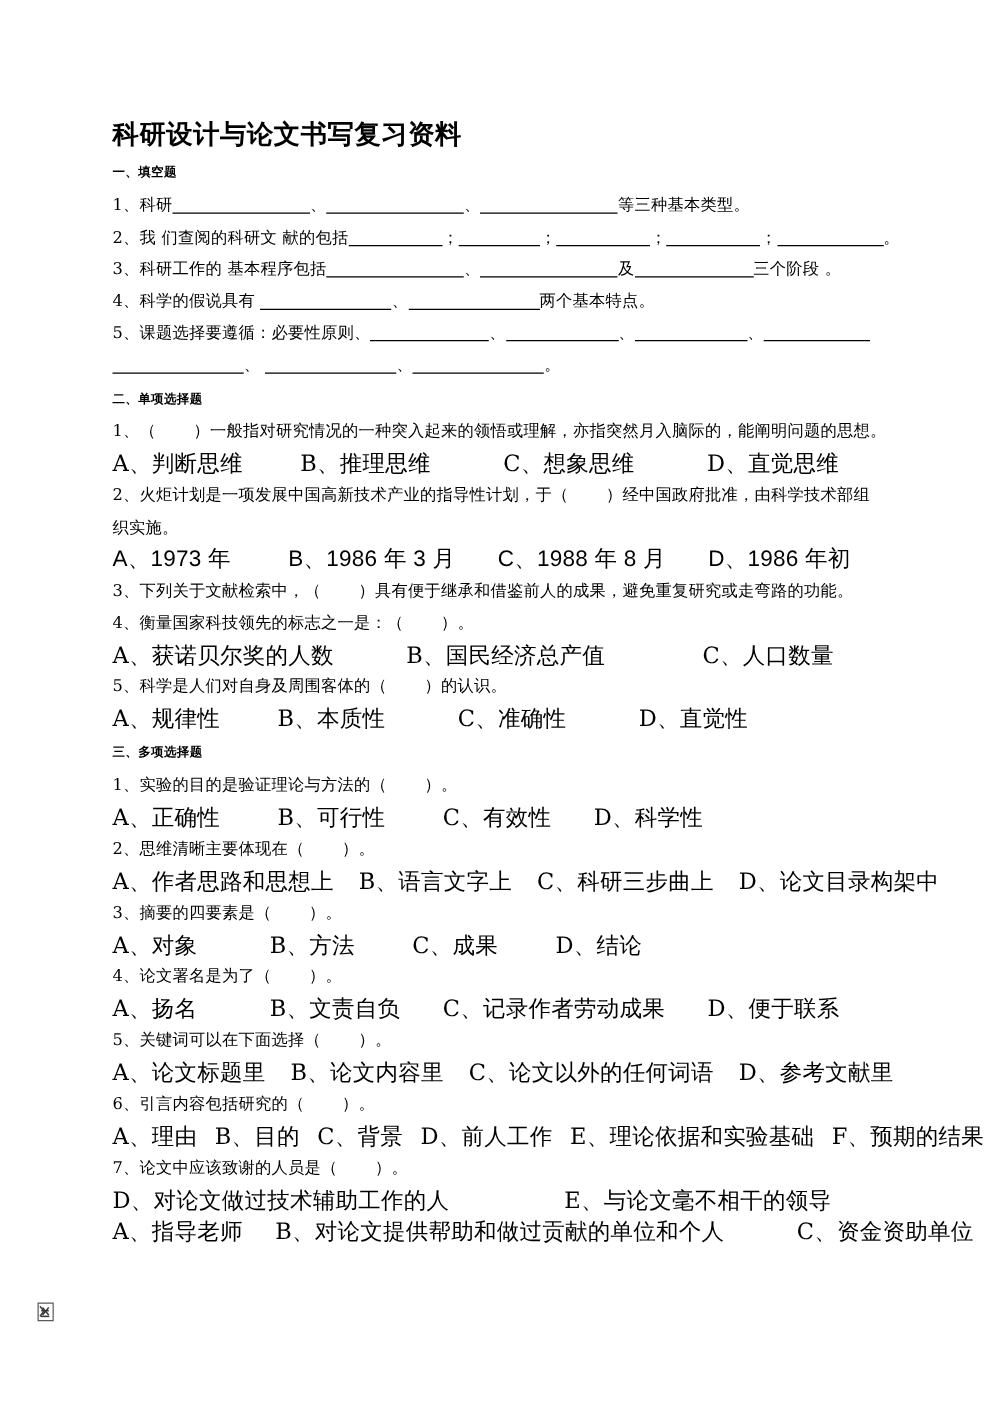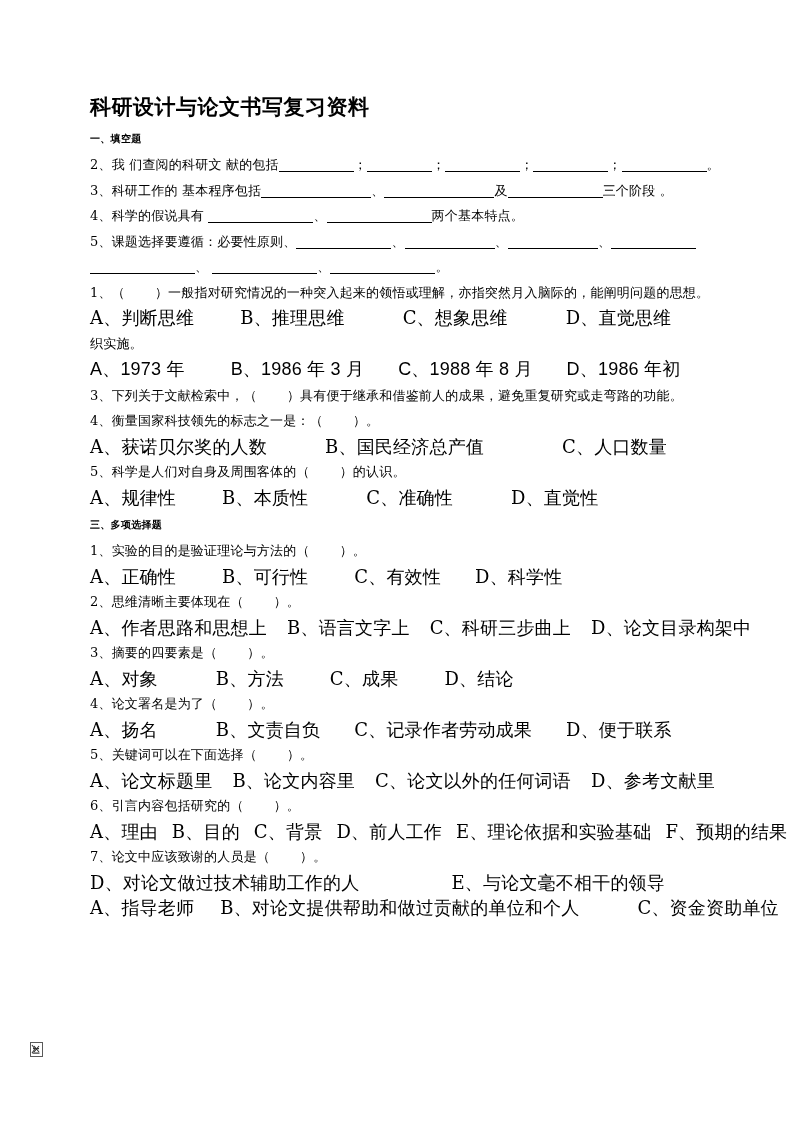--- a/index.html
+++ b/index.html
@@ -96,48 +96,55 @@
 </head>
 <body>
 
 <div class="page">
   <div class="content">
 
     <div class="doc-title">科研设计与论文书写复习资料</div>
 
     <div class="section-head">一、填空题</div>
 
+    <div class="line">
+      <span>1、</span><span>科研</span><span class="blank b-110"></span><span>、</span><span class="blank b-110"></span><span>、</span><span class="blank b-110"></span><span>等三种基本类型。</span>
+    </div>
 
     <div class="line">
       <span>2、</span><span>我 们查阅的科研文 献的包括</span><span class="blank b-75"></span><span>；</span><span class="blank b-65"></span><span>；</span><span class="blank b-75"></span><span>；</span><span class="blank b-75"></span><span>；</span><span class="blank b-85"></span><span>。</span>
     </div>
 
     <div class="line">
       <span>3、</span><span>科研工作的 基本程序包括</span><span class="blank b-110"></span><span>、</span><span class="blank b-110"></span><span>及</span><span class="blank b-95"></span><span>三个阶段 。</span>
     </div>
 
     <div class="line">
       <span>4、</span><span>科学的假说具有 </span><span class="blank b-105"></span><span>、</span><span class="blank b-105"></span><span>两个基本特点。</span>
     </div>
 
     <div class="line">
       <span>5、</span><span>课题选择要遵循：必要性原则、</span><span class="blank b-95"></span><span>、</span><span class="blank b-90"></span><span>、</span><span class="blank b-90"></span><span>、</span><span class="blank b-85"></span>
     </div>
     <div class="line">
       <span class="blank b-105"></span><span>、</span><span class="sp-1"></span><span class="blank b-105"></span><span>、</span><span class="blank b-105"></span><span>。</span>
     </div>
 
+    <div class="section-head">二、单项选择题</div>
 
     <div class="line">
       <span>1、</span><span>（</span><span class="paren"></span><span>）一般指对研究情况的一种突入起来的领悟或理解，亦指突然月入脑际的，能阐明问题的思想。</span>
     </div>
     <div class="opt-line">
       <span>A、判断思维</span><span class="sp-7"></span><span>B、推理思维</span><span class="sp-8"></span><span>C、想象思维</span><span class="sp-8"></span><span>D、直觉思维</span>
     </div>
 
+    <div class="line">
+      <span>2、</span><span>火炬计划是一项发展中国高新技术产业的指导性计划，于（</span><span class="paren"></span><span>）经中国政府批准，由科学技术部组</span>
+    </div>
     <div class="line">
       <span>织实施。</span>
     </div>
     <div class="opt-line">
       <span class="latin">A、1973 年</span><span class="sp-7"></span><span class="latin">B、1986 年 3 月</span><span class="sp-6"></span><span class="latin">C、1988 年 8 月</span><span class="sp-6"></span><span class="latin">D、1986 年初</span>
     </div>
 
     <div class="line">
       <span>3、</span><span>下列关于文献检索中，（</span><span class="paren"></span><span>）具有便于继承和借鉴前人的成果，避免重复研究或走弯路的功能。</span>
     </div>

